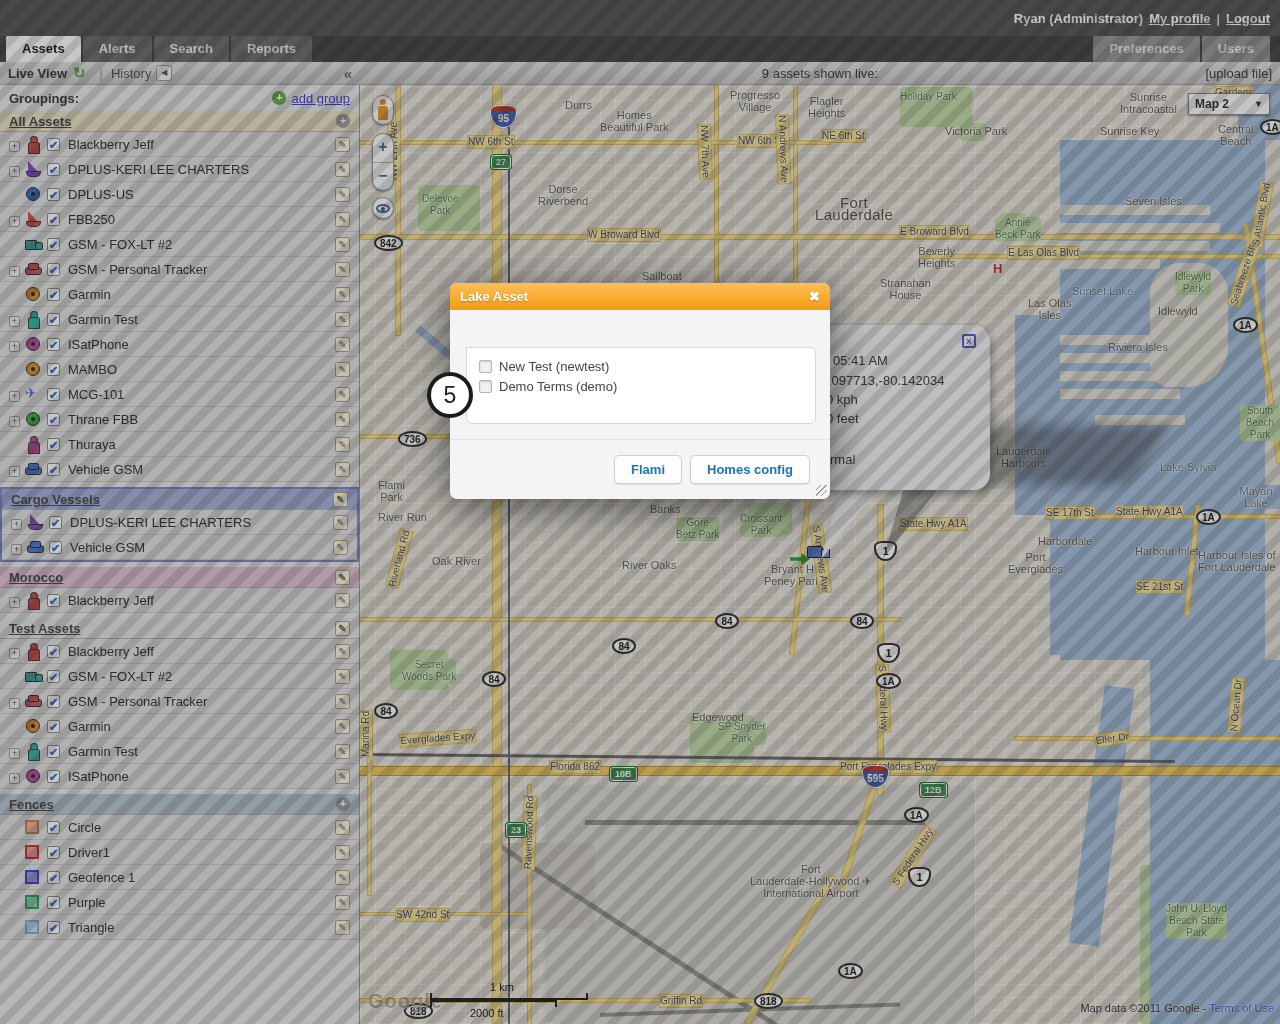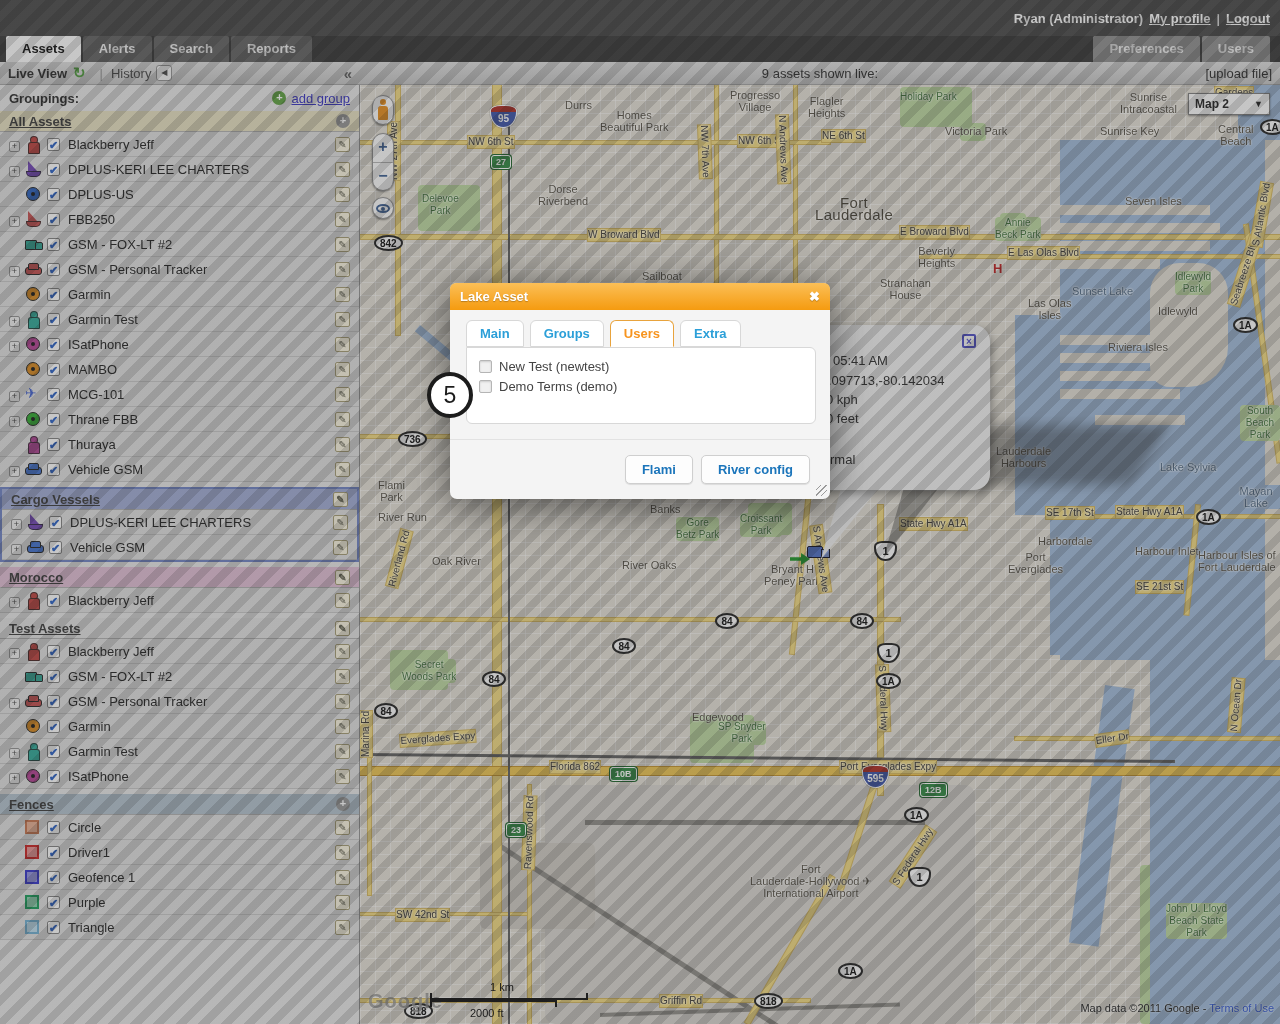--- a/index.html
+++ b/index.html
@@ -786,39 +786,33 @@
   <div id="attrib"><span>Map data ©2011 Google - </span><a>Terms of Use</a></div>
 </div>
 
 <div id="overlay"></div>
 
 <div id="modal">
   <div id="modal-head">
     <span>Lake Asset</span>
     <span id="modal-close">✖</span>
   </div>
-  <div id="modal-tabs">
-        <div class="mtab">Main</div>
-        <div class="mtab">Groups</div>
-        <div class="mtab active">Users</div>
-        <div class="mtab">Extra</div>
-      </div>
   <div id="modal-panel">
         <div class="mcb-row">
           <span class="mcb"></span>
           <span>New Test (newtest)</span>
         </div>
         <div class="mcb-row">
           <span class="mcb"></span>
           <span>Demo Terms (demo)</span>
         </div>
       </div>
   <div id="modal-foot">
     <button class="mbtn">Flami</button>
-    <button class="mbtn">River config</button>
+    <button class="mbtn">Homes config</button>
   </div>
   <div id="resize-h"></div>
 </div>
 
 <div id="anno14">
   <span>5</span>
 </div>
 
 </div>
 

